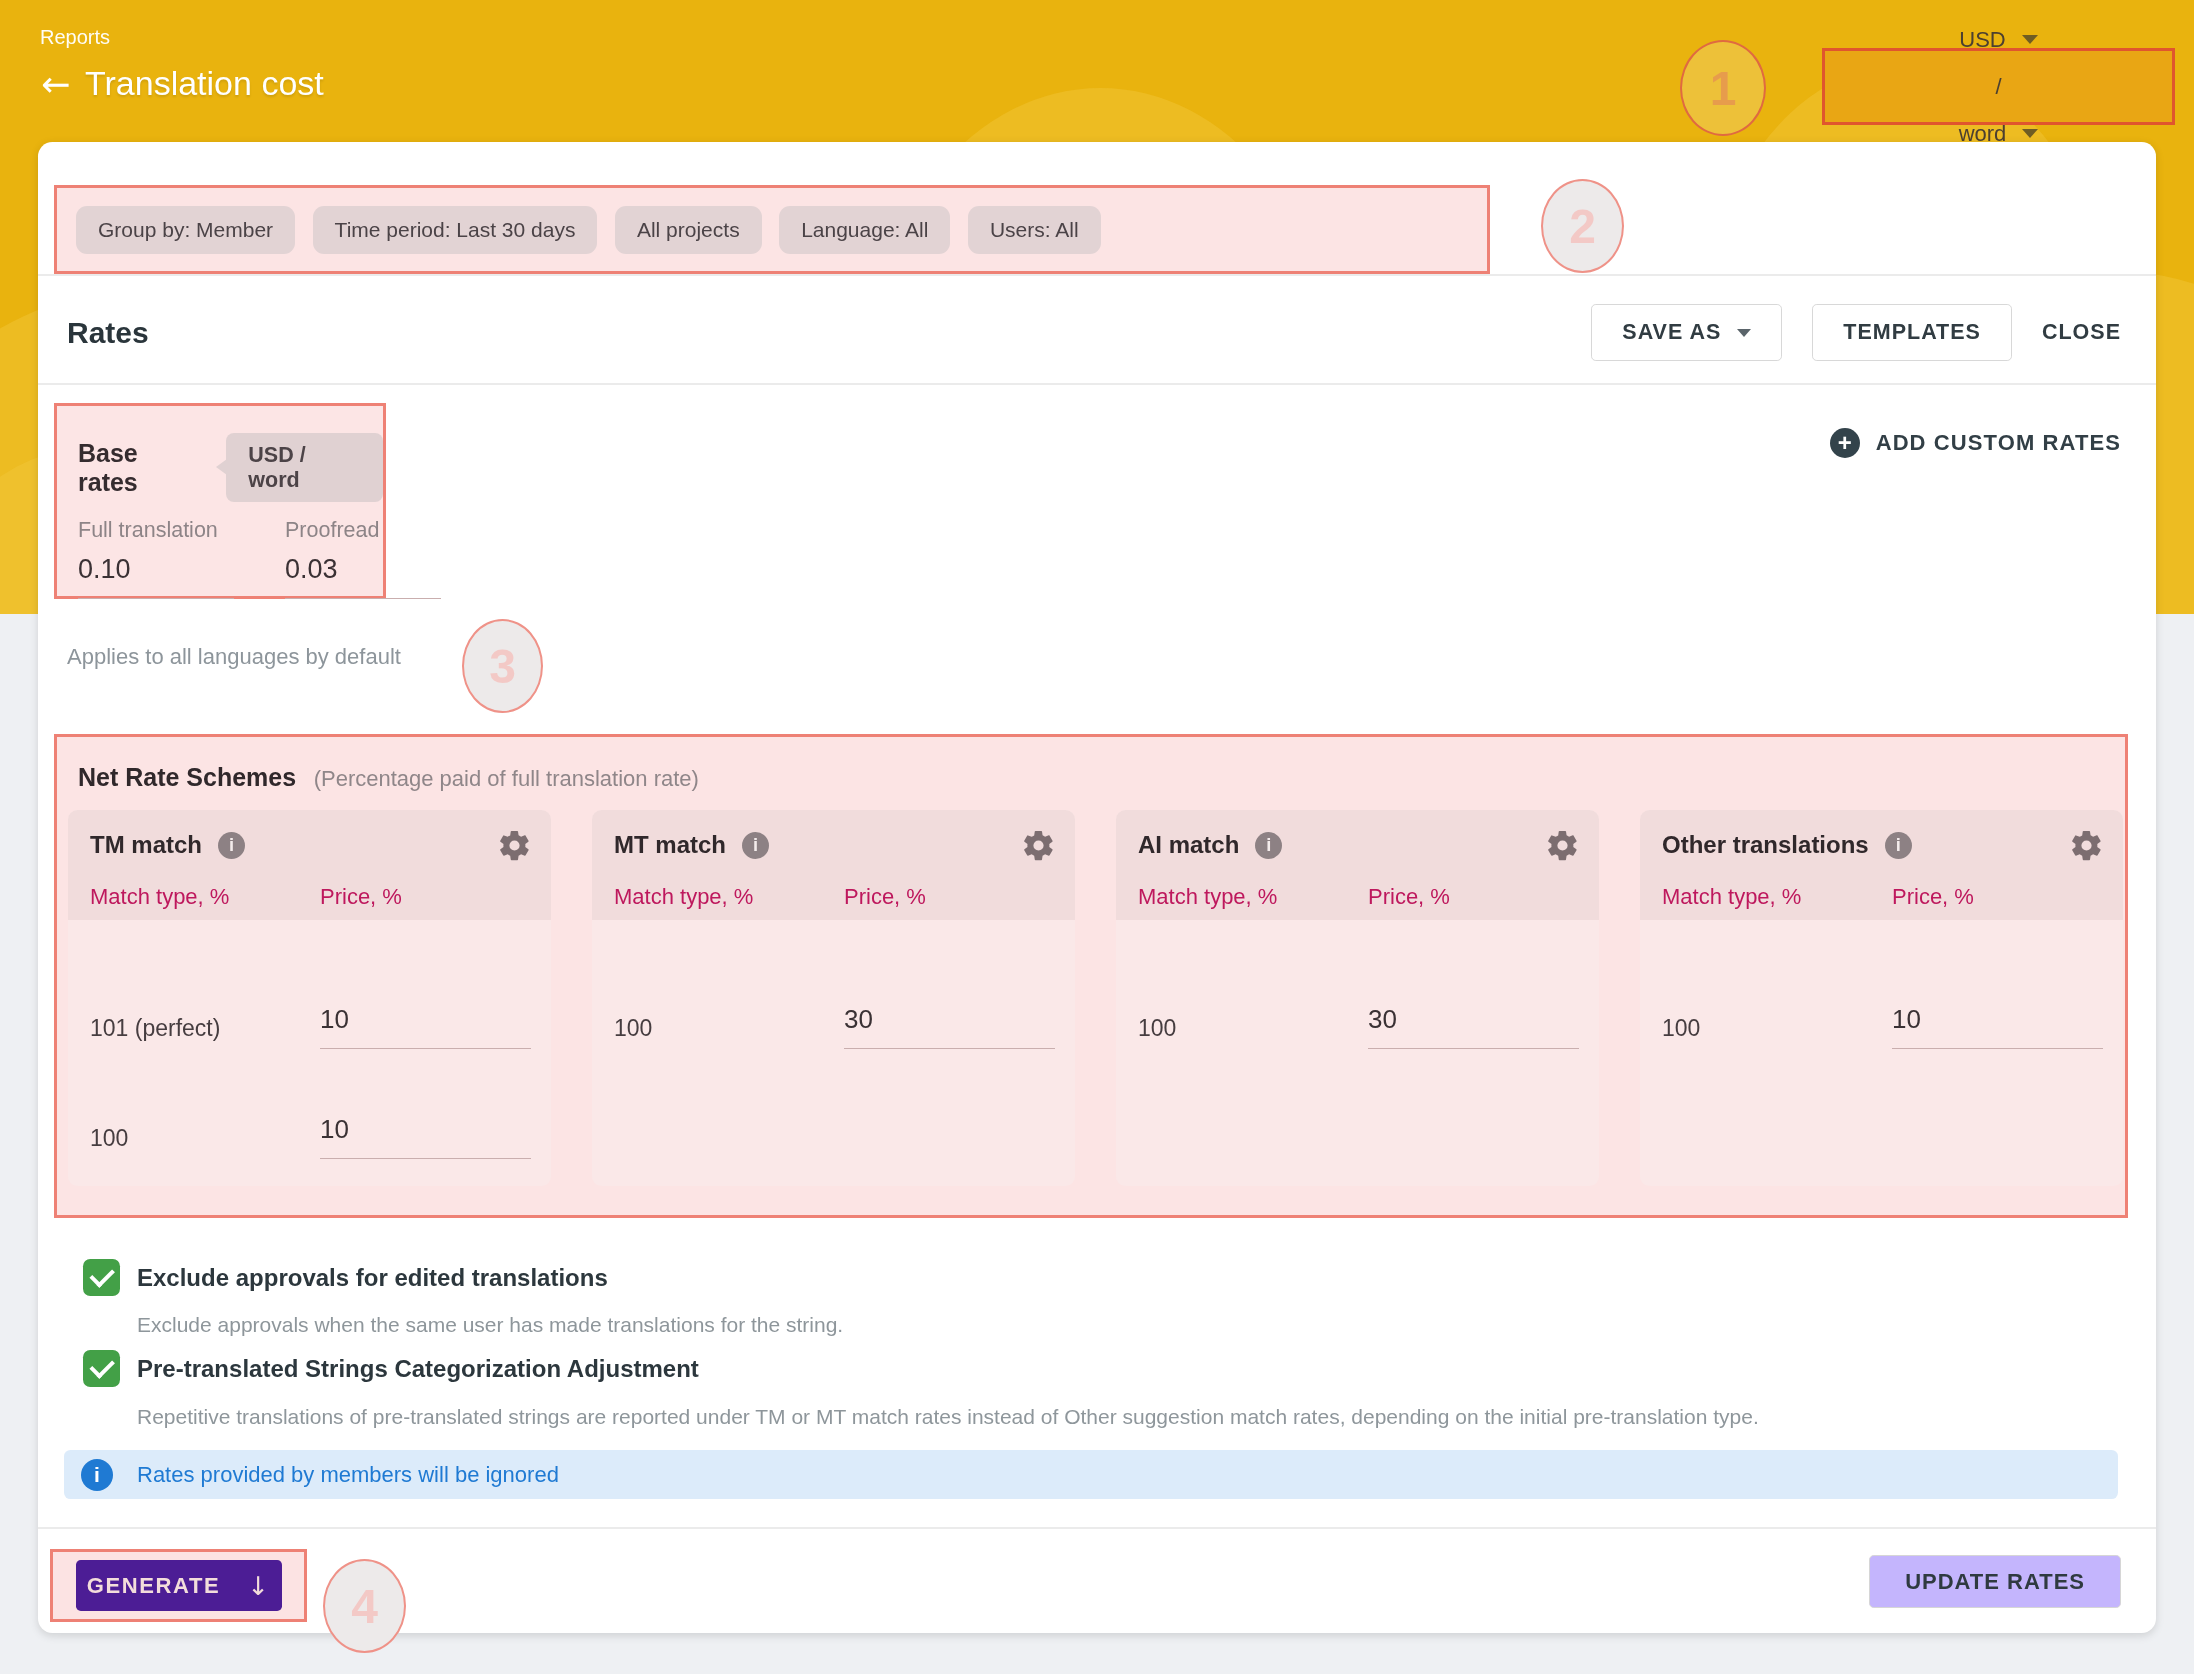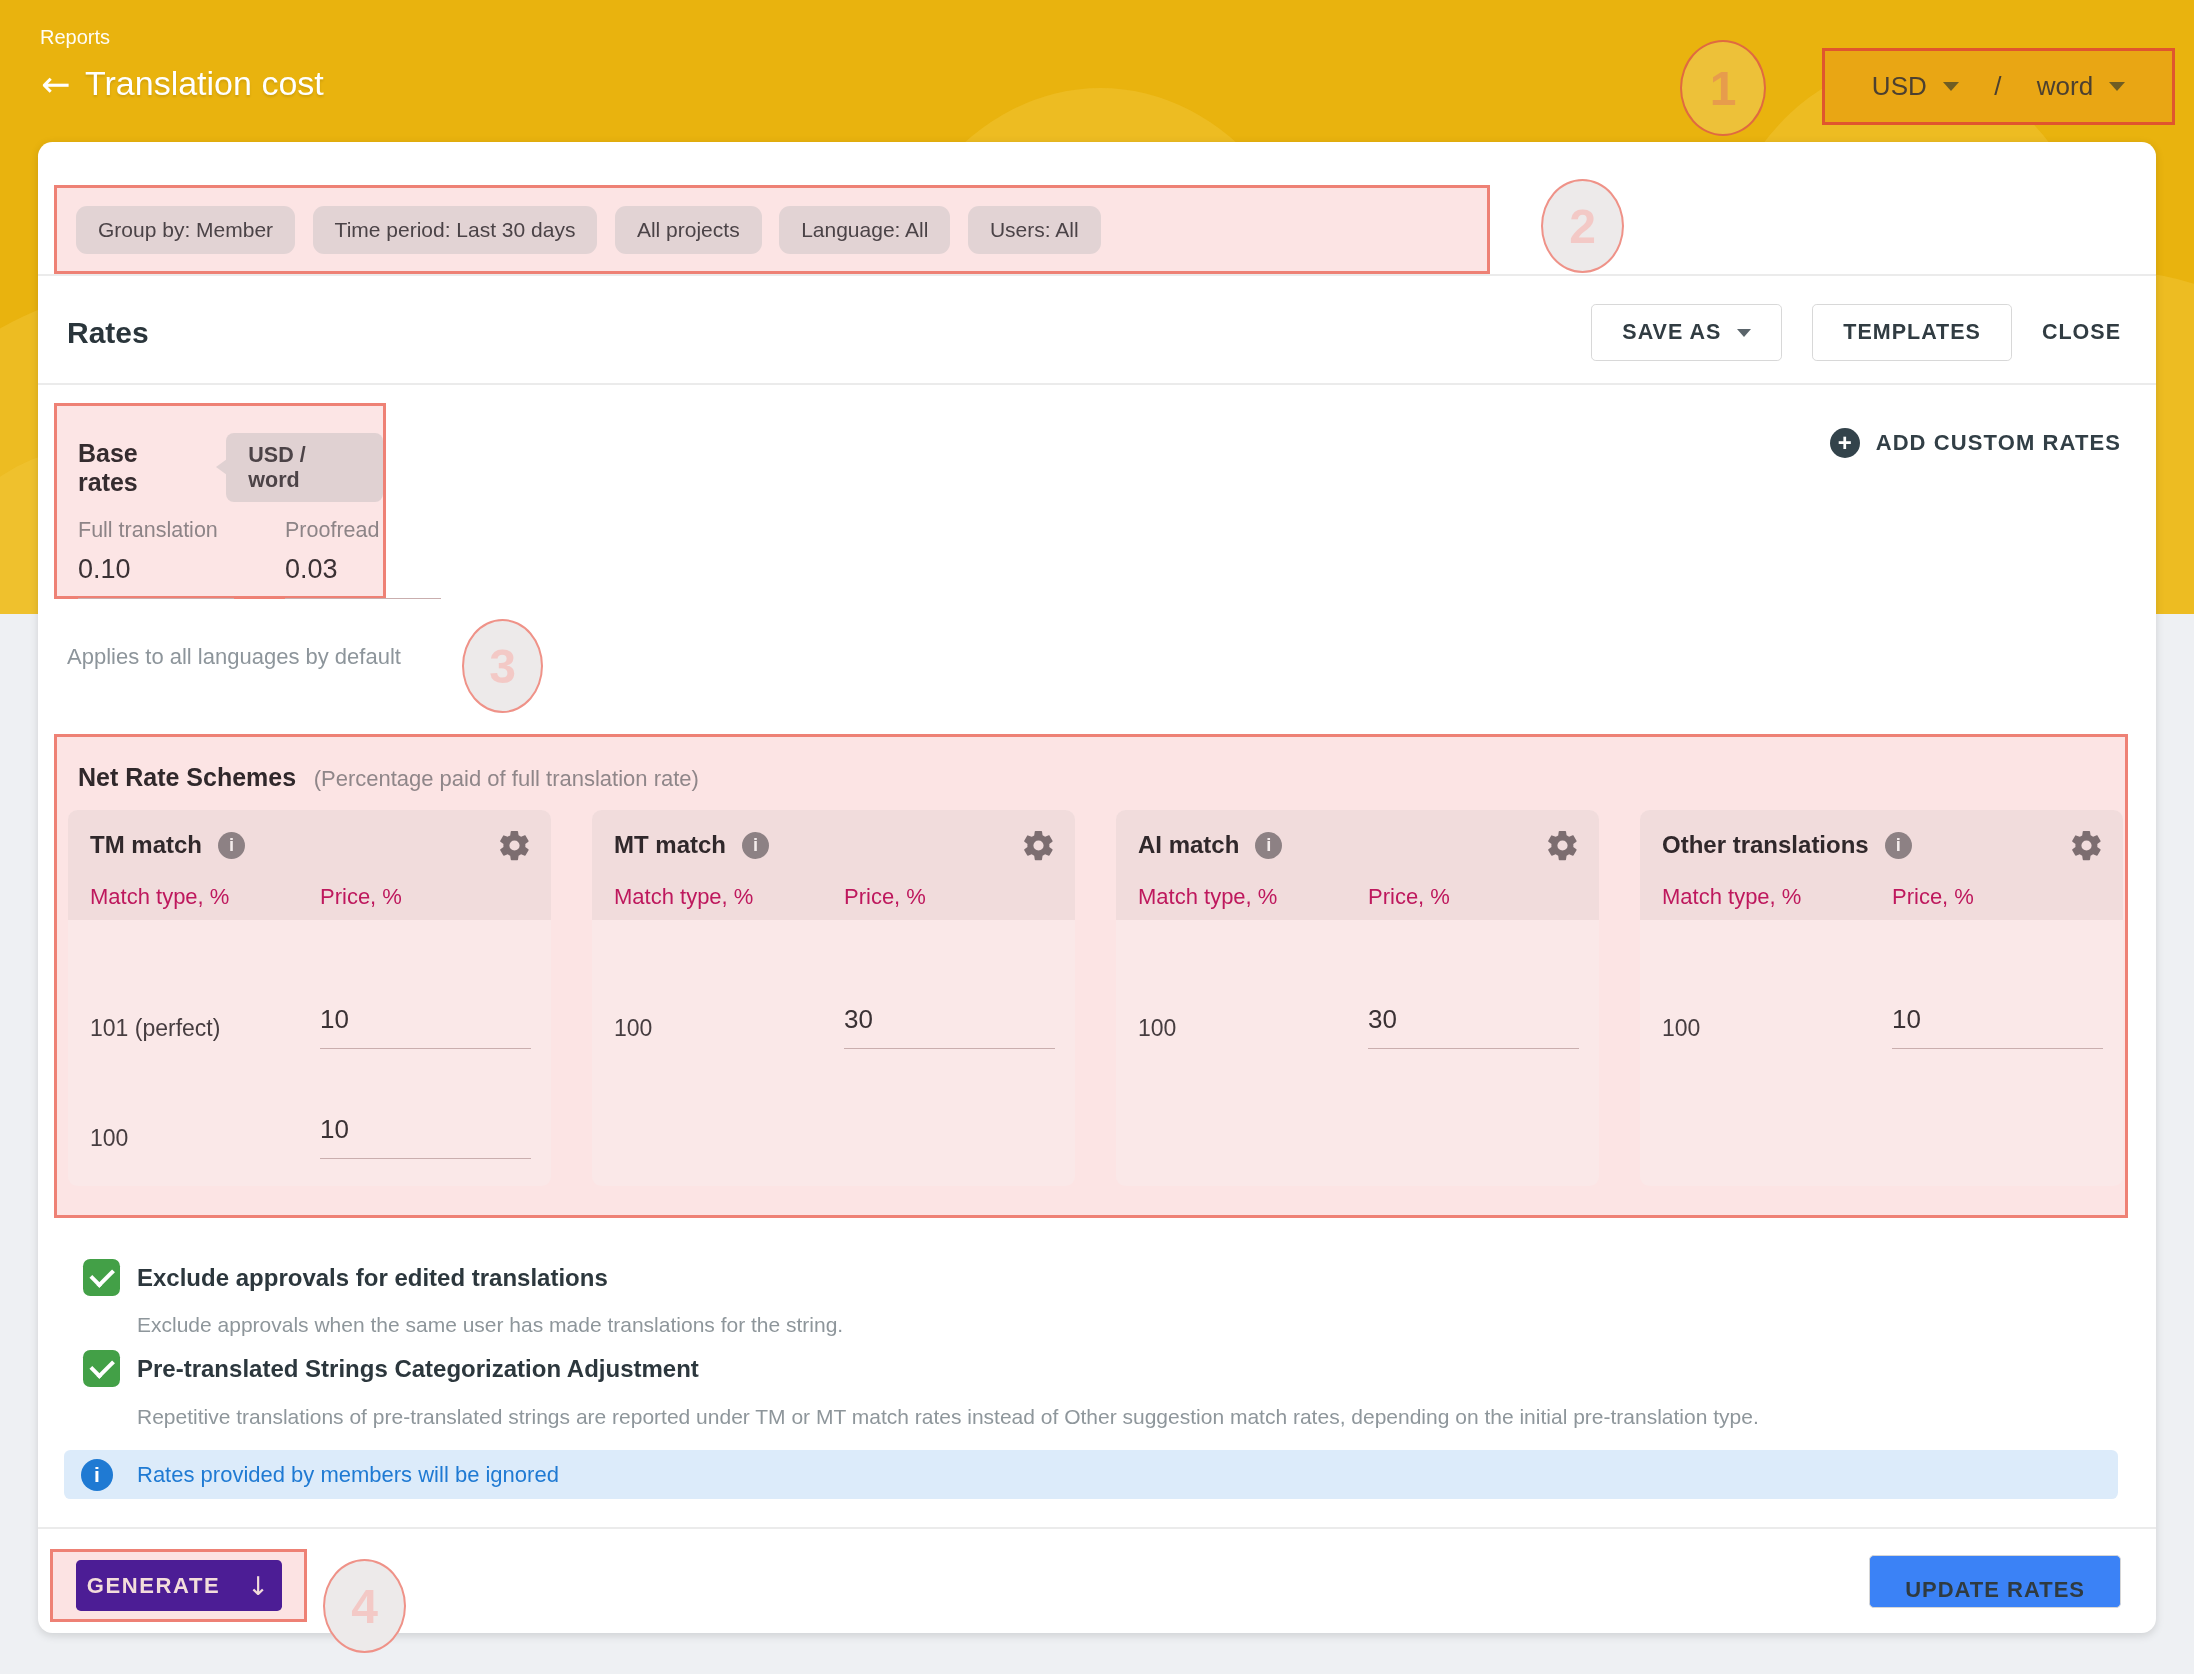--- a/index.html
+++ b/index.html
@@ -25,21 +25,21 @@
   .ann-circle { position:absolute; border-radius:50%; border:2.4px solid #ef9288; background:#edeaea;
                 display:flex; align-items:center; justify-content:center;
                 font-size:48px; color:#f3c9c6; font-weight:bold; }
   .ann-1 { left:1680px; top:40px; width:86px; height:96px; background:rgba(252,244,214,.22); border-color:#e06a40; color:rgba(226,126,92,.55); }
   .ann-2 { left:1503px; top:37px; width:83px; height:94px; }
   .ann-3 { left:424px;  top:477px; width:81px; height:94px; }
   .ann-4 { left:285px;  top:1417px; width:83px; height:94px; }
 
   .currency-box { position:absolute; left:1822px; top:48px; width:353px; height:77px; background:#e9a614;
                   border:3.2px solid #e0552e; display:flex; align-items:center; justify-content:center; gap:21px;
-                  font-size:26px; color:#4c4030; }
+                  font-size:22px; color:#4c4030;flex-direction:column; }
   .caret { width:0; height:0; border-left:8px solid transparent; border-right:8px solid transparent;
            border-top:9.6px solid #6f5d23; display:inline-block; }
   .currency-box .sep { margin:0 14.4px; }
   .cbox-item { display:flex; align-items:center; gap:16px; cursor:pointer; }
 
   
   .card { position:absolute; left:38px; top:142px; width:2118px; height:1491px; background:#fff;
           border-radius:14.4px; box-shadow:0 2.4px 8px rgba(0,0,0,.13); }
 
   
@@ -118,22 +118,22 @@
            align-items:center; justify-content:center; font-size:21px; font-weight:bold; }
   .banner .btext { margin-left:24px; font-size:22px; color:#1f7ad3; font-weight:500; }
 
   
   .gen-box { position:absolute; left:12px; top:1407px; width:257px; height:73px; background:#fce3e3; border:3.2px solid #ee8175;
              display:flex; align-items:center; justify-content:center; }
   .btn-generate { width:206px; height:51px; background:#4c1d95; border-radius:4.8px; display:flex; align-items:center;
                   justify-content:center; gap:27px; color:#f3dddb; font-size:22px; font-weight:bold;
                   letter-spacing:1.6px; cursor:pointer; }
   .btn-generate .dl { font-family:"DejaVu Sans",sans-serif; font-size:25.5px; font-weight:normal; }
-  .btn-update { position:absolute; right:35px; top:1413px; height:53px; padding:4px 35px; background:#3b82f6;
-                border:1.6px solid #d6d6d6; border-radius:4.8px; display:flex; align-items:flex-end;
+  .btn-update { position:absolute; right:35px; top:1413px; height:53px; padding:4px 35px; background:#c4b5fd;
+                border:1.6px solid #d6d6d6; border-radius:4.8px; display:flex; align-items:center;
                 font-size:22px; font-weight:bold; color:#2f3a40; letter-spacing:1px; cursor:pointer; }
 </style>
 </head>
 <body>
 
 <div class="page">
 
   <div class="header-bg">
     <div class="wave w1"></div>
     <div class="wave w2"></div>

